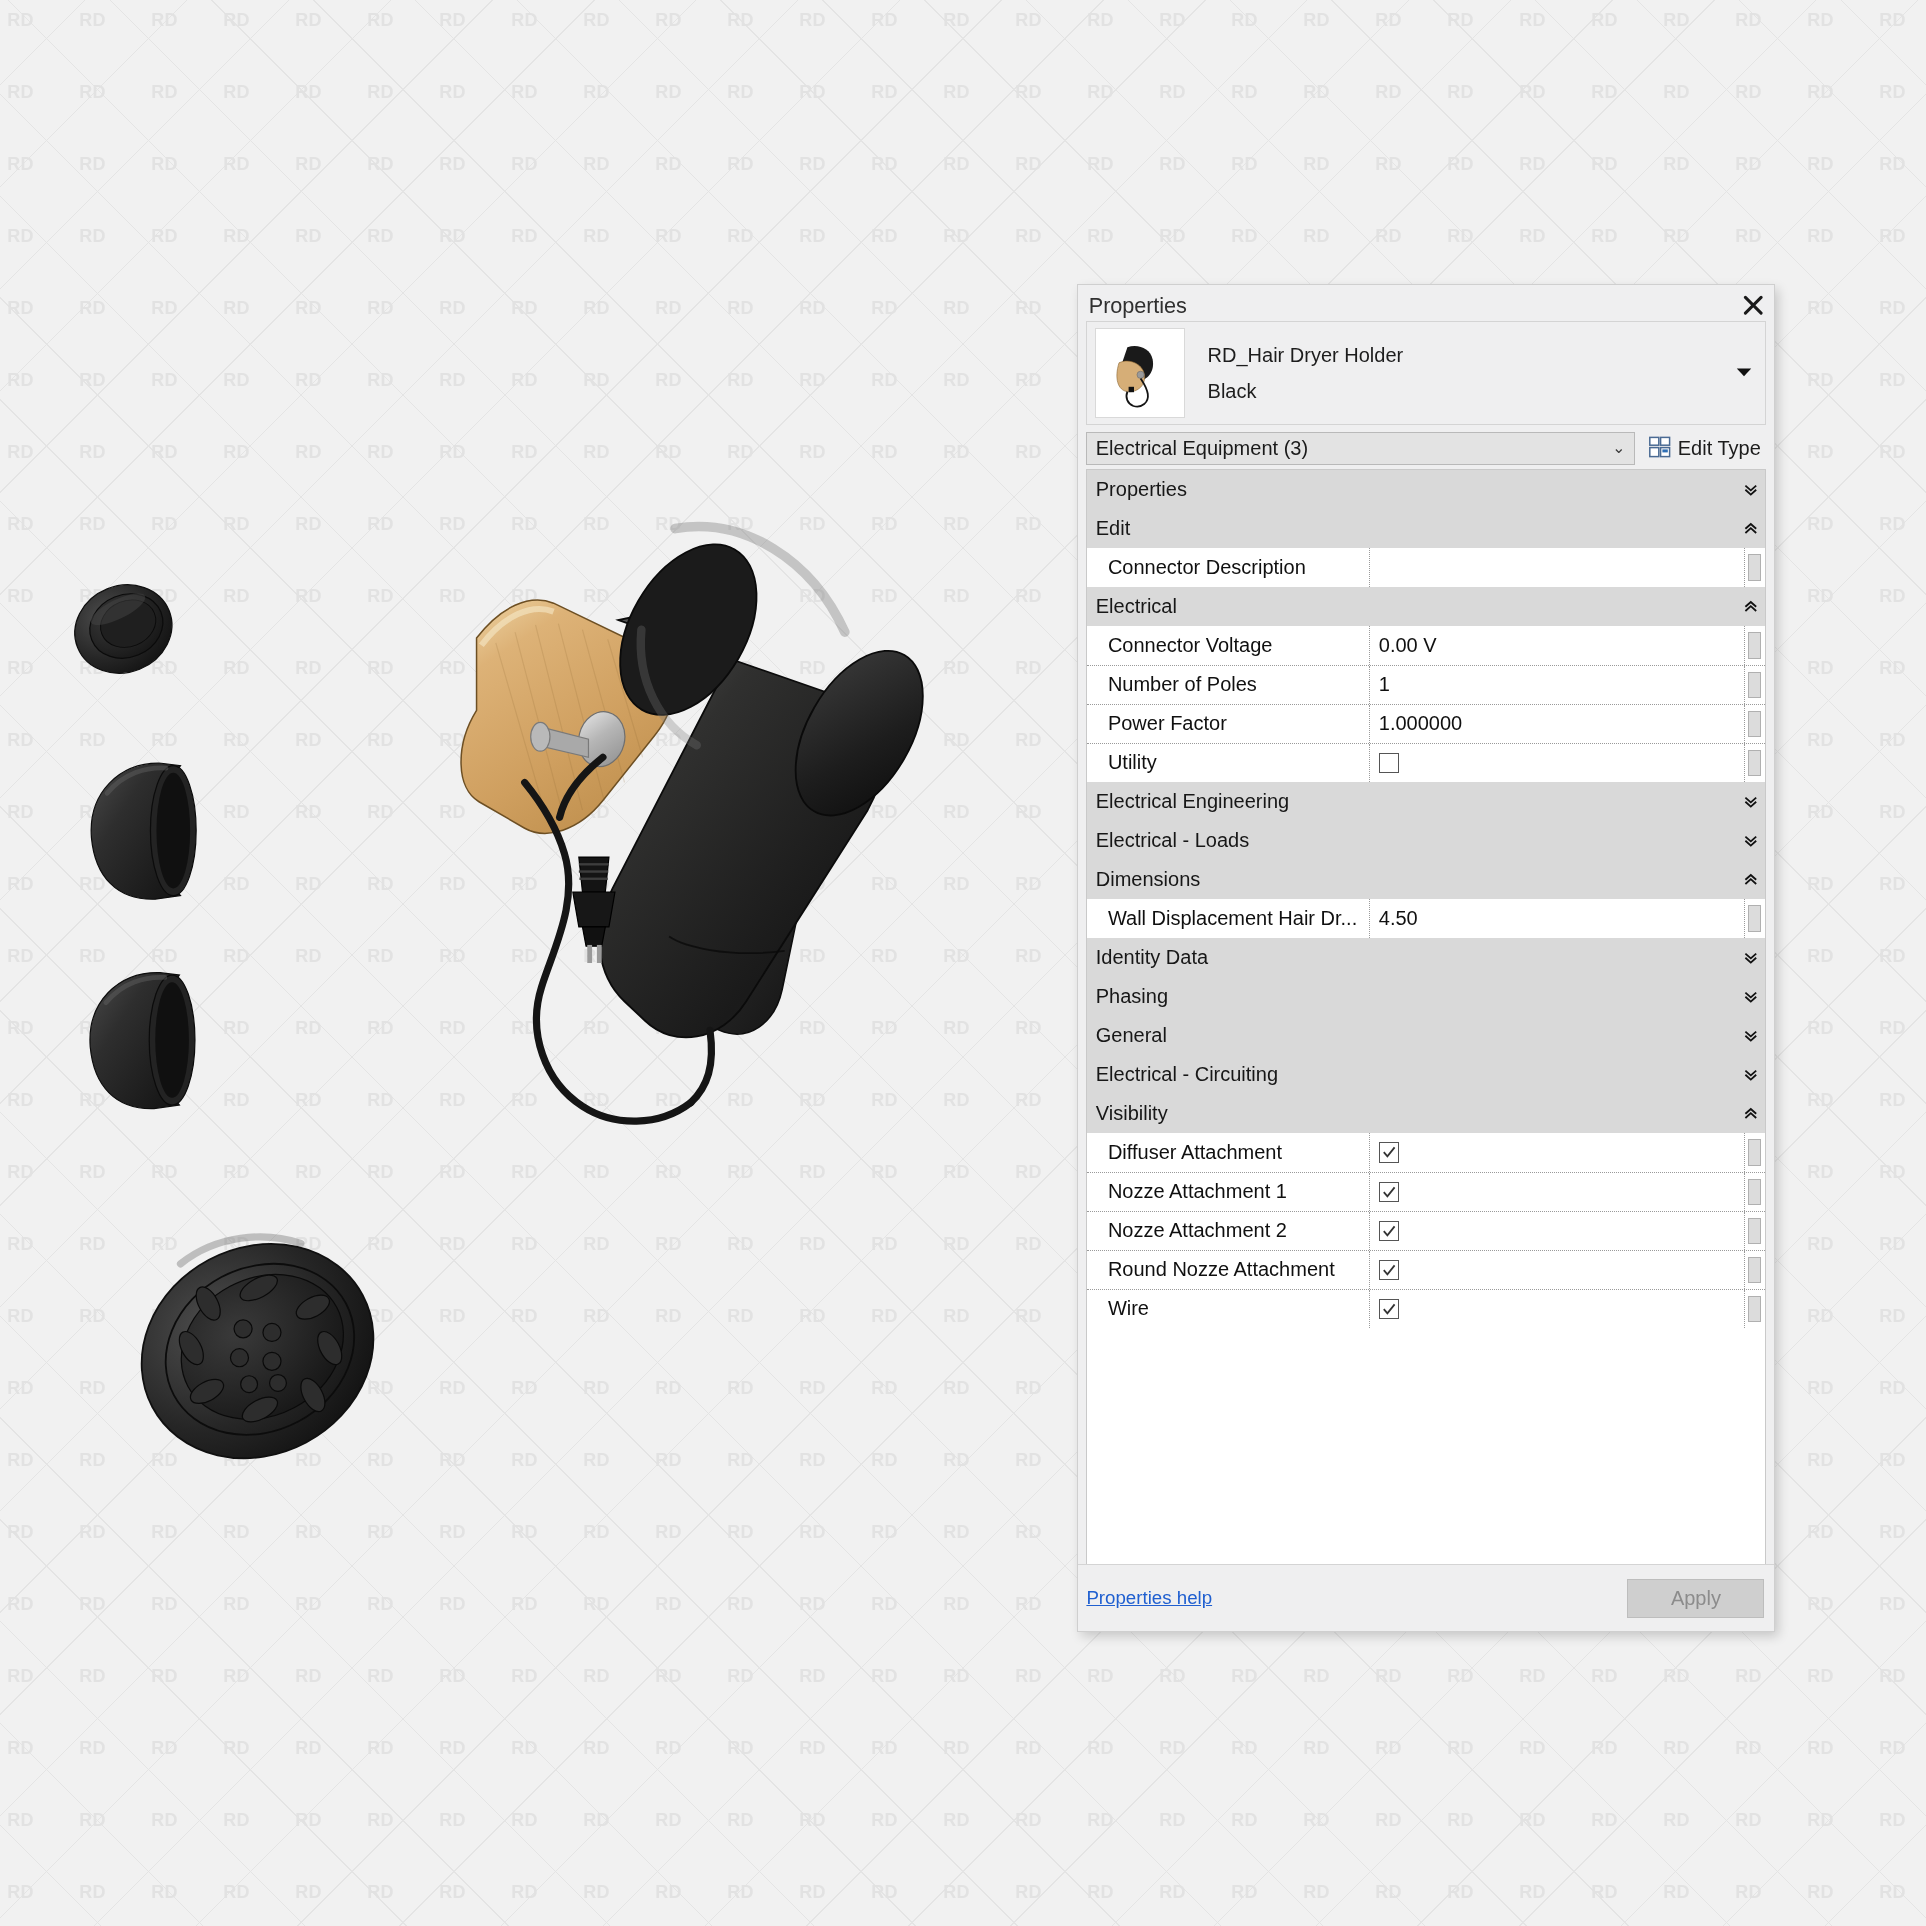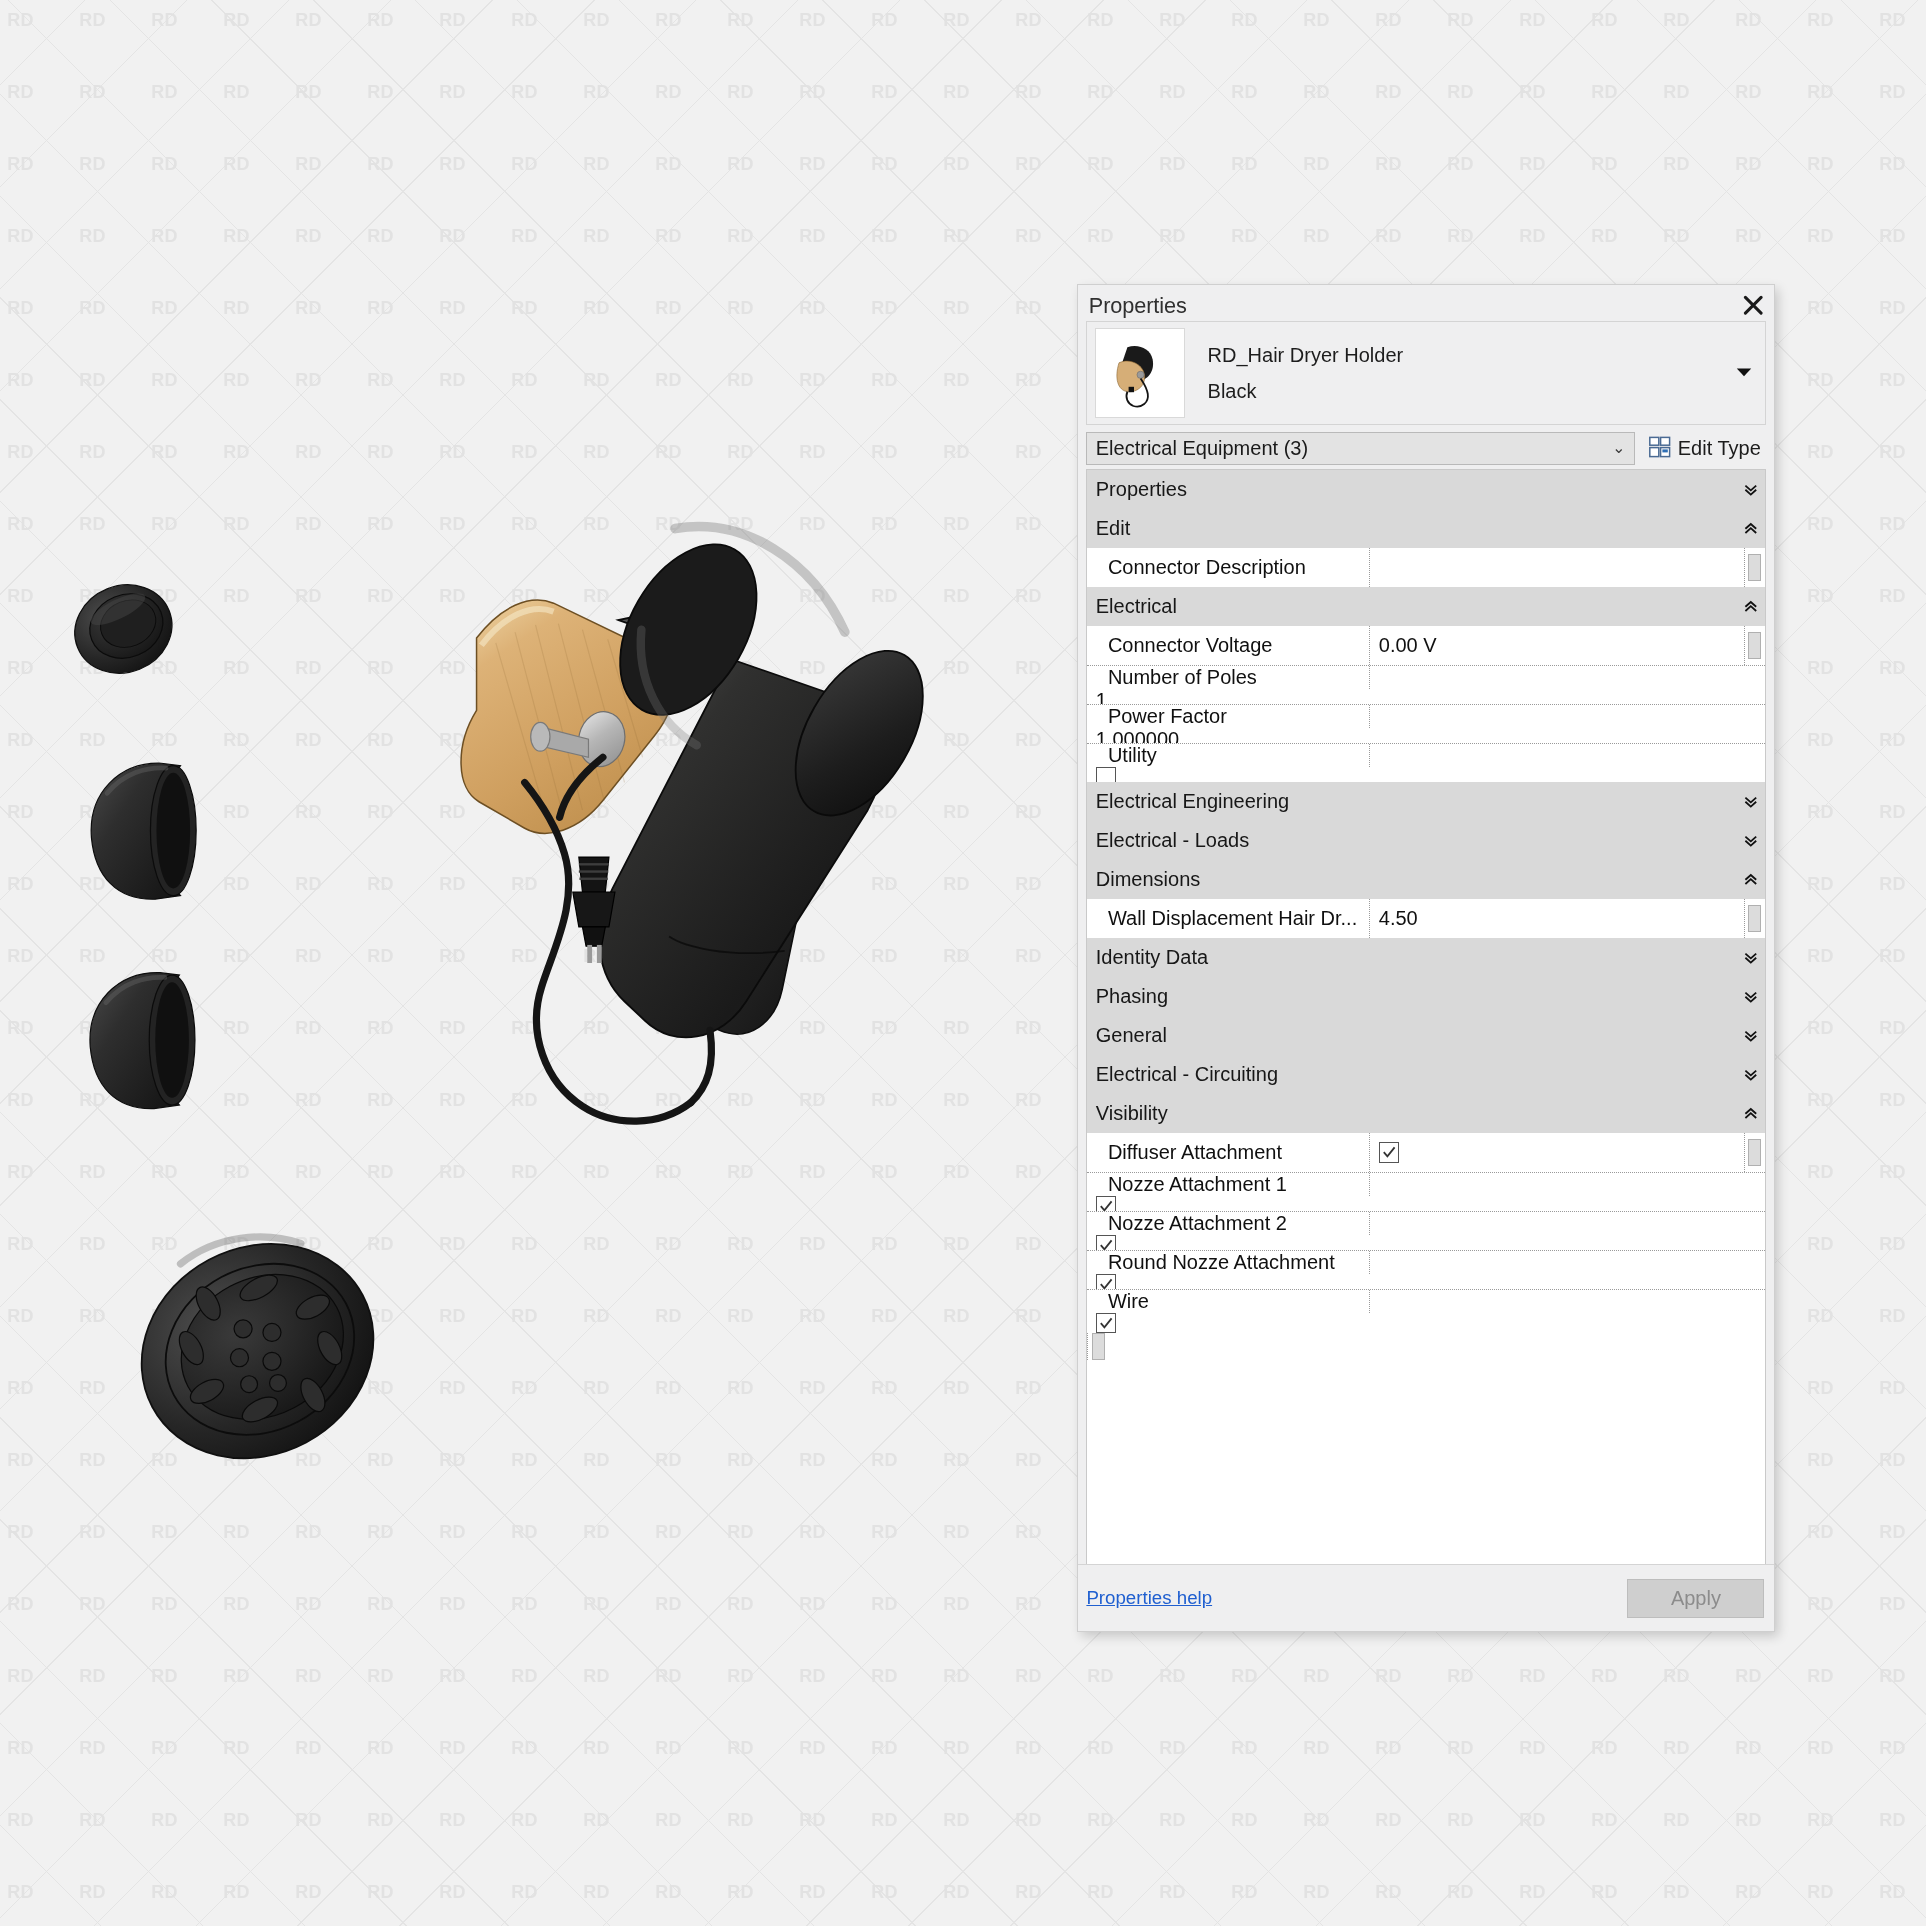--- a/index.html
+++ b/index.html
@@ -148,21 +148,21 @@
     font-size: 20px; color: #171717;
     display: flex; align-items: center;
     padding-left: 8.4px;
     flex: 1 1 auto;
   }
   .row.group .chevs {
     width: 28px; display: flex; align-items: center; justify-content: center;
     cursor: pointer;
   }
   .row.prop { background: #ffffff; }
-  .row.prop + .row.prop { border-top: 0.6px dotted #9a9a9a; flex-direction: column; }
+  .row.prop + .row.prop { border-top: 0.6px dotted #9a9a9a; }
   .row.prop .pname {
     width: 283px; flex: none;
     font-size: 20px; color: #101010;
     display: flex; align-items: center;
     padding-left: 20.5px;
     border-right: 0.6px dotted #9a9a9a;
     white-space: nowrap; overflow: hidden;
   }
   .row.prop .pval {
     flex: 1 1 auto;

